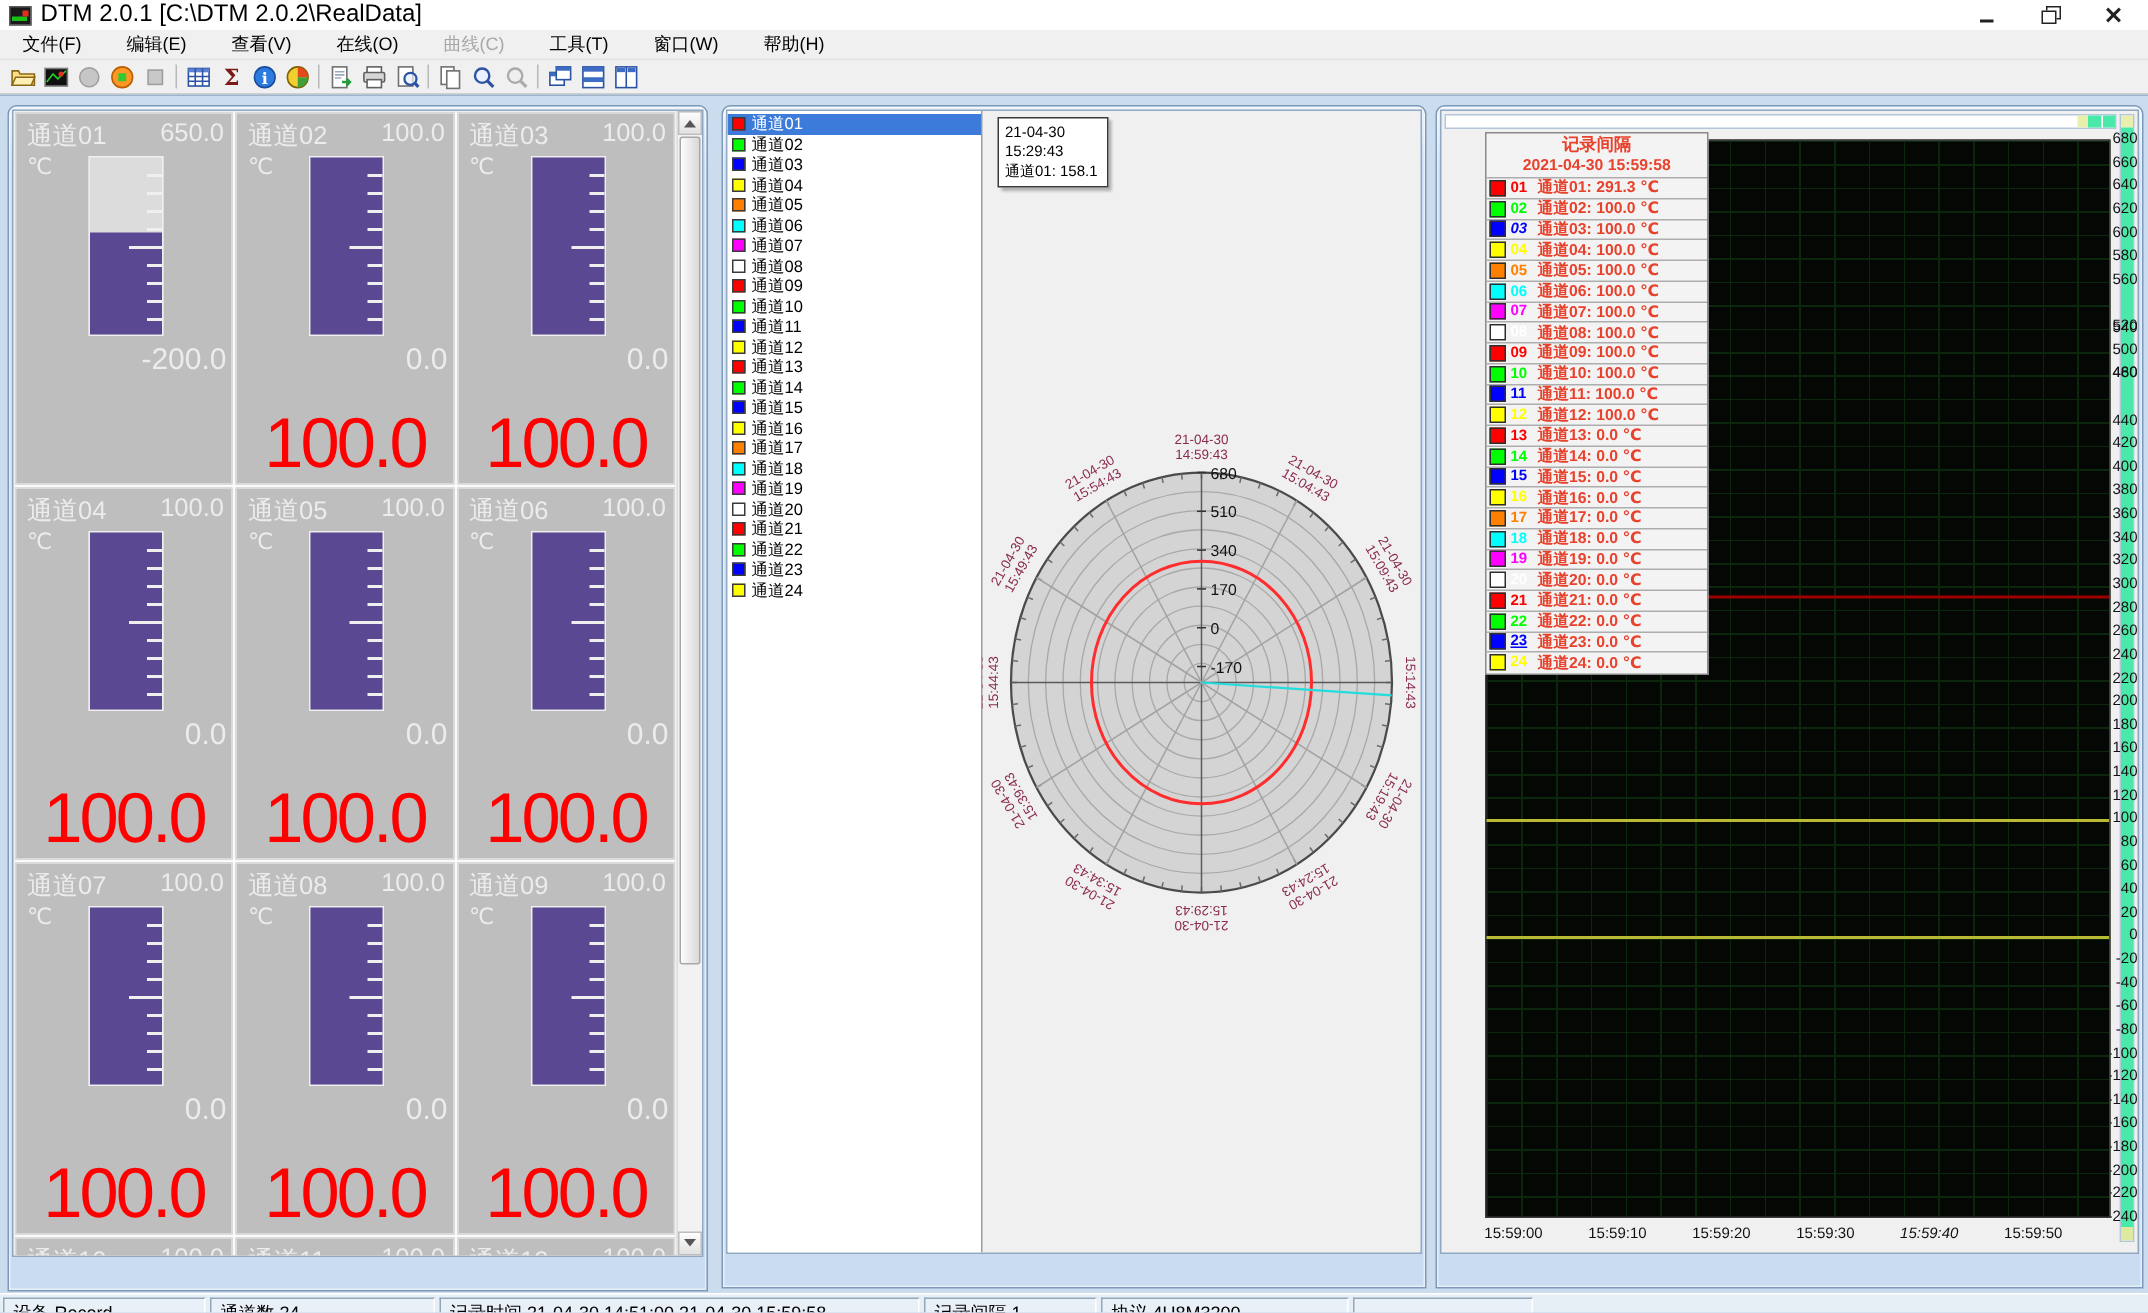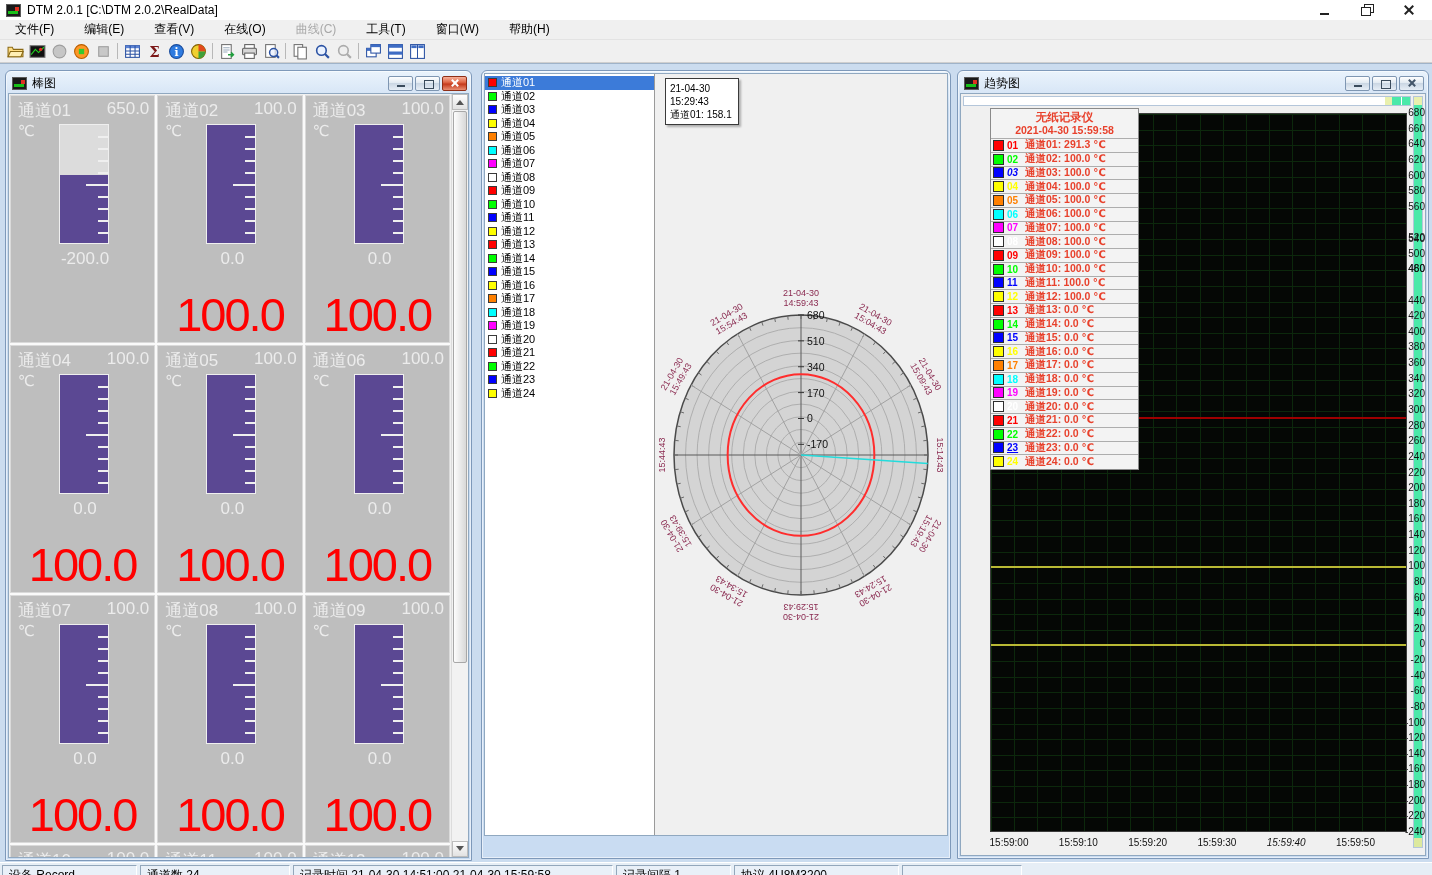--- a/index.html
+++ b/index.html
@@ -4,21 +4,21 @@
 <style>
 *{box-sizing:border-box;margin:0;padding:0}
 html,body{width:1432px;height:875px;overflow:hidden;font-family:"Liberation Sans","DejaVu Sans",sans-serif}
 body{position:relative;background:#CBDCEF;font-size:12px;color:#000}
 
 
 .titlebar{position:absolute;left:0;top:0;width:100%;height:20px;background:#FFF;display:flex;align-items:center;padding:0 6px;gap:6px}
 .appicon,.wicon{width:15px;height:13px;position:relative;background:#1A1A1A;border:1px solid #5A5A5A;flex:none}
 .appicon:before,.wicon:before{content:"";position:absolute;left:1px;top:6px;width:10px;height:3px;background:#18C018}
 .appicon:after,.wicon:after{content:"";position:absolute;right:1px;top:2px;width:4px;height:4px;background:#E03020}
-.apptitle{font-size:12px}
+.apptitle{font-size:16px}
 .winctl{margin-left:auto;display:flex;gap:28px;padding-right:10px;align-items:center}
 .mbtn{width:14px;height:12px;position:relative}
 .mbtn.min:before{content:"";position:absolute;left:2px;bottom:1px;width:9px;height:2px;background:#222}
 .mbtn.max:before{content:"";position:absolute;left:4px;top:0;width:8px;height:7px;border:1px solid #222}
 .mbtn.max:after{content:"";position:absolute;left:1px;top:3px;width:8px;height:7px;border:1px solid #222;background:#FFF}
 .mbtn.cls:before,.mbtn.cls:after{content:"";position:absolute;left:1px;top:5px;width:12px;height:2px;background:#222}
 .mbtn.cls:before{transform:rotate(45deg)}.mbtn.cls:after{transform:rotate(-45deg)}
 
 .menubar{position:absolute;left:0;top:20px;width:100%;height:20px;background:#F0F0F0;display:flex;align-items:center;border-bottom:1px solid #E3E3E3}
 .menu-item{padding:2px 15px;font-size:12px}
@@ -44,21 +44,21 @@
 
 
 .gauges{position:absolute;left:1px;top:1px;right:18px;bottom:0;display:grid;grid-template-columns:repeat(3,1fr);grid-auto-rows:248px;gap:2px;background:#FAFAFA}
 .gauge{background:#BEBEBE;border:1px solid #DADADA;position:relative;color:#ECECEC}
 .g-head{position:absolute;left:7px;right:5px;top:3px;display:flex;justify-content:space-between;font-size:17px}
 .g-name{max-width:57px;overflow:hidden;white-space:nowrap}
 .g-unit{position:absolute;left:7px;top:26px;font-size:15px}
 .g-track{position:absolute;left:48px;top:28px;width:50px;height:120px;background:#DCDCDC;border:1px solid #EFEFEF}
 .g-fill{position:absolute;left:0;right:0;bottom:0;background:#5B4893}
 .g-tick{position:absolute;right:0;height:2px;background:#EFEFEF}
-.g-min{position:absolute;left:8px;width:132px;top:153px;text-align:center;font-size:17px}
+.g-min{position:absolute;left:8px;width:132px;top:153px;text-align:right;font-size:20px}
 .g-value{position:absolute;left:0;right:0;bottom:0;text-align:center;font-size:47px;color:#F00;letter-spacing:-2px}
 .vscroll{position:absolute;right:0;top:0;bottom:0;width:17px;background:#F2F2F2;border-left:1px solid #DCDCDC}
 .sbtn{position:absolute;left:0;width:16px;height:16px;background:linear-gradient(#FDFDFD,#E2E2E2);border:1px solid #BDBDBD}
 .sbtn.up{top:0}.sbtn.down{bottom:0}
 .sbtn:before{content:"";position:absolute;left:3px;border-left:4px solid transparent;border-right:4px solid transparent}
 .sbtn.up:before{top:5px;border-bottom:5px solid #555}
 .sbtn.down:before{bottom:5px;border-top:5px solid #555}
 .sthumb{position:absolute;left:1px;width:14px;top:17px;height:552px;background:linear-gradient(to right,#FDFDFD,#D8D8D8);border:1px solid #A8A8A8;border-radius:2px}
 
 
@@ -233,29 +233,20 @@
         <path d="M8 1.5 v13" stroke="#2B52A3"></path>
         <rect x="2.2" y="2.2" width="5" height="2.6" fill="#3E6CC4"></rect>
         <rect x="8.8" y="2.2" width="5" height="2.6" fill="#3E6CC4"></rect>
       </svg>
     </div>
   </div>
 
 <div class="mdi">
 
   <div class="window active" style="left:5px;top:6px;width:467px;height:791px">
-    <div class="wtitle">
-      <span class="wicon"></span>
-      <span>棒图</span>
-      <span class="cbtns">
-        <span class="cbtn minb"></span>
-        <span class="cbtn maxb"></span>
-        <span class="cbtn clsb red"></span>
-      </span>
-    </div>
     <div class="wclient">
       <div class="gauges" id="gauges">
           <div class="gauge">
             <div class="g-head">
               <span class="g-name">通道01</span>
               <span>650.0</span>
             </div>
             <div class="g-unit">℃</div>
             <div class="g-track">
               <div class="g-fill" style="height: 57.8%;"></div>
@@ -679,29 +670,20 @@
             <text transform="rotate(210 73.99999999999999 516.9659883941569)" x="73.99999999999999" y="516.9659883941569" text-anchor="middle" font-size="9" fill="#8A2A50"><tspan x="73.99999999999999" dy="-2">21-04-30</tspan><tspan x="73.99999999999999" dy="10">15:34:43</tspan></text>
             <text transform="rotate(240 21.292341855040874 459.50000000000006)" x="21.292341855040874" y="459.50000000000006" text-anchor="middle" font-size="9" fill="#8A2A50"><tspan x="21.292341855040874" dy="-2">21-04-30</tspan><tspan x="21.292341855040874" dy="10">15:39:43</tspan></text>
             <text transform="rotate(270 2 381.00000000000006)" x="2" y="381.00000000000006" text-anchor="middle" font-size="9" fill="#8A2A50"><tspan x="2" dy="-2">21-04-30</tspan><tspan x="2" dy="10">15:44:43</tspan></text>
             <text transform="rotate(300 21.292341855040846 302.5)" x="21.292341855040846" y="302.5" text-anchor="middle" font-size="9" fill="#8A2A50"><tspan x="21.292341855040846" dy="-2">21-04-30</tspan><tspan x="21.292341855040846" dy="10">15:49:43</tspan></text>
             <text transform="rotate(330 73.99999999999994 245.03401160584318)" x="73.99999999999994" y="245.03401160584318" text-anchor="middle" font-size="9" fill="#8A2A50"><tspan x="73.99999999999994" dy="-2">21-04-30</tspan><tspan x="73.99999999999994" dy="10">15:54:43</tspan></text>
           </svg></div>
     </div>
   </div>
 
   <div class="window" style="left:957px;top:6px;width:472px;height:789px">
-    <div class="wtitle">
-      <span class="wicon"></span>
-      <span>趋势图</span>
-      <span class="cbtns">
-        <span class="cbtn minb"></span>
-        <span class="cbtn maxb"></span>
-        <span class="cbtn clsb"></span>
-      </span>
-    </div>
     <div class="wclient" id="trendclient">
       <div class="tr-hscroll">
         <span class="tr-hthumb">
           <i style="width:7px;background:#E9F0AE"></i>
             <i style="width:9px;background:#4BE9A9"></i>
             <i style="width:9px;background:#4BE9A9;border-left:1px solid #FFF"></i>
         </span>
       </div>
       <div class="tr-vscroll">
         <i style="position:absolute;left:0;top:0;width:8px;height:8px;background:#E9F0AE;display:block"></i>
@@ -756,21 +738,21 @@
           <div class="ylab" style="top: 700.739px;">-200</div>
           <div class="ylab" style="top: 716.37px;">-220</div>
           <div class="ylab" style="top: 732px;">-240</div>
         </div>
       <div class="plot" id="plot">
           <div class="tline" style="top: 302.777px; background: rgb(158, 0, 0);"></div>
           <div class="tline" style="top: 452.283px; background: rgb(185, 185, 52);"></div>
           <div class="tline" style="top: 530.435px; background: rgb(185, 185, 52);"></div>
         </div>
       <div class="legend" id="legend">
-        <div class="leg-title">无纸记录仪</div>
+        <div class="leg-title">记录间隔</div>
         <div class="leg-dt">2021-04-30 15:59:58</div>
       <div class="leg-row">
             <span class="leg-box" style="background: rgb(255, 0, 0);"></span>
             <span class="leg-num" style="color: rgb(255, 0, 0);">01</span>
             <span class="leg-text">通道01: 291.3 ℃</span>
           </div>
           <div class="leg-row">
             <span class="leg-box" style="background: rgb(0, 255, 0);"></span>
             <span class="leg-num" style="color: rgb(0, 255, 0);">02</span>
             <span class="leg-text">通道02: 100.0 ℃</span>

